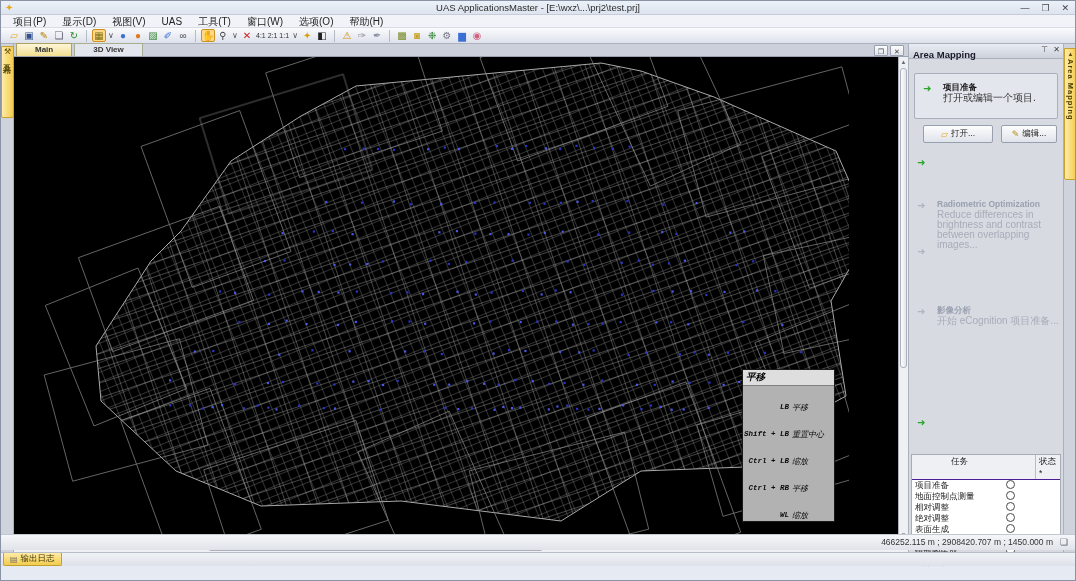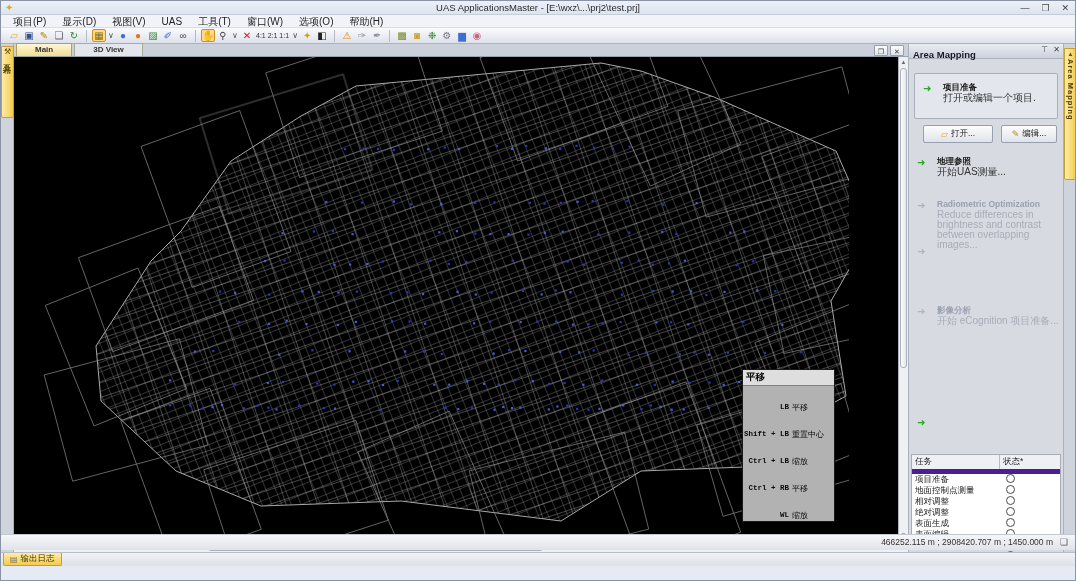--- a/index.html
+++ b/index.html
@@ -33,21 +33,21 @@
   .vtext{writing-mode:vertical-rl;font-size:8.5px;color:#4a3c00;letter-spacing:1px;}
   .vtab-icon{font-size:8px;color:#5a4a10;line-height:10px;}
   
   .doc{position:absolute;left:13px;top:0;width:894px;height:508px;}
   .doctabs{position:absolute;left:0;top:0;width:100%;height:13px;background:#ccd0da;border-bottom:1px solid #9aa2b0;box-sizing:border-box;display:flex;align-items:flex-end;}
   .dtab{font-size:8px;font-weight:bold;color:#333;padding:1px 18px;border:1px solid #a8ae92;border-bottom:none;margin-left:2px;background:#e3e6ec;line-height:10px;}
   .dtab.active{background:linear-gradient(#fdf6d8,#f2df90);border-color:#b0a060;}
   .mdibtns{position:absolute;right:4px;top:1px;display:flex;gap:2px;}
   .mdib{width:14px;height:11px;font-size:7px;line-height:11px;text-align:center;color:#444;background:linear-gradient(#fdfdfd,#dfe3ea);border:1px solid #98a0b0;box-sizing:border-box;border-radius:1px;}
   .canvas-wrap{position:absolute;left:0;top:13px;width:894px;height:495px;background:#000;}
-  .canvas-view{position:absolute;left:0;top:0;width:835px;height:483px;overflow:hidden;background:#000;}
+  .canvas-view{position:absolute;left:0;top:0;width:835px;height:483px;overflow:hidden;background:#000;font-style:italic;}
   
   .vscroll{position:absolute;right:0;top:0;width:10px;height:483px;background:#eef0f4;border-left:1px solid #b0b4bc;box-sizing:border-box;}
   .vscroll .arr{position:absolute;left:0;width:100%;text-align:center;font-size:6px;color:#667;height:10px;line-height:10px;}
   .vscroll .arr.up{top:0}.vscroll .arr.down{bottom:0}
   .vthumb{position:absolute;left:1px;width:7px;top:11px;height:300px;background:linear-gradient(90deg,#fdfdfd,#e2e5ea);border:1px solid #aab0bc;border-radius:3px;box-sizing:border-box;}
   .hscroll{position:absolute;left:0;bottom:0;width:894px;height:12px;background:#eef0f4;border-top:1px solid #b0b4bc;box-sizing:border-box;}
   .hscroll .arr{position:absolute;top:0;height:100%;width:11px;text-align:center;font-size:6px;color:#667;line-height:11px;}
   .hscroll .arr.left{left:0}.hscroll .arr.right{right:0}
   .hthumb{position:absolute;top:1px;left:193px;width:337px;height:9px;background:linear-gradient(#fdfdfd,#e2e5ea);border:1px solid #aab0bc;border-radius:4px;box-sizing:border-box;}
   
@@ -68,21 +68,21 @@
   .step .stx{margin-left:20px;}
   .step .st-title{font-size:8.5px;font-weight:bold;line-height:11px;}
   .step .st-desc{font-size:10px;line-height:10px;}
   .step.on .arrow{color:#2aa52a;} .step.on .st-title{color:#1a1a1a;} .step.on .st-desc{color:#333;}
   .step.off .arrow{color:#b0b4c0;} .step.off .st-title{color:#9aa0b0;} .step.off .st-desc{color:#a8acb8;}
   .sb-inner{position:absolute;left:8px;top:8px;right:4px;}
   .btnrow{position:absolute;left:0;right:0;top:66px;height:20px;}
   .pbtn{position:absolute;height:18px;background:linear-gradient(#fdfdfd,#dfe3ea);border:1px solid #98a0b0;border-radius:2px;box-sizing:border-box;font-size:8.5px;color:#222;display:flex;align-items:center;justify-content:center;gap:3px;}
   .pbtn .bi{font-size:9px;}
   .ptable{position:absolute;left:2px;right:2px;top:395px;bottom:8px;background:#fff;border:1px solid #a8acb4;box-sizing:border-box;font-size:8.5px;}
-  .pt-hdr{display:flex;background:#eef0f4;border-bottom:5px solid #4c1d95;font-size:8.5px;color:#222;}
+  .pt-hdr{display:flex;background:#eef0f4;border-bottom:1px solid #4c1d95;font-size:8.5px;color:#222;padding-left:36px;}
   .pt-hdr .c1{width:88px;border-right:1px solid #b8bcc4;padding:1px 3px;box-sizing:border-box;}
   .pt-hdr .c2{flex:1;padding:1px 3px;}
   .pt-row{display:flex;height:11px;align-items:center;color:#222;}
   .pt-row .c1{width:88px;padding:0 3px;box-sizing:border-box;white-space:nowrap;overflow:hidden;}
   .pt-row .c2{flex:1;padding:0 6px;}
   .stcirc{display:inline-block;width:7px;height:7px;border:1.6px solid #4a4a4a;border-radius:50%;background:#fff;box-sizing:content-box;}
   .right-strip{position:absolute;left:1062px;top:0;width:14px;height:508px;background:#cfd3db;border-left:1px solid #aab0bc;box-sizing:border-box;}
   .vtab-right{position:absolute;left:1063px;top:4px;width:13px;height:132px;}
   
   .bottomtabs{position:absolute;left:0;top:551px;width:100%;height:14px;background:linear-gradient(#f0f2f6,#dde1e9);border-top:1px solid #b8bec8;box-sizing:border-box;}
@@ -488,24 +488,20 @@
             <span>打开...</span>
           </div>
           <div class="pbtn" style="left:92px;width:56px;">
             <span class="bi c-pencil">✎</span>
             <span>编辑...</span>
           </div>
         </div>
 
         <div class="step on" style="top:97px;">
           <span class="arrow">➜</span>
-          <div class="stx">
-            <div class="st-title">地理参照</div>
-            <div class="st-desc">开始UAS测量...</div>
-          </div>
         </div>
 
         <div class="step off" style="top:140px;">
           <span class="arrow">➜</span>
           <div class="stx">
             <div class="st-title">Radiometric Optimization</div>
             <div class="st-desc">Reduce differences in brightness and contrast between overlapping images...</div>
           </div>
         </div>
 

